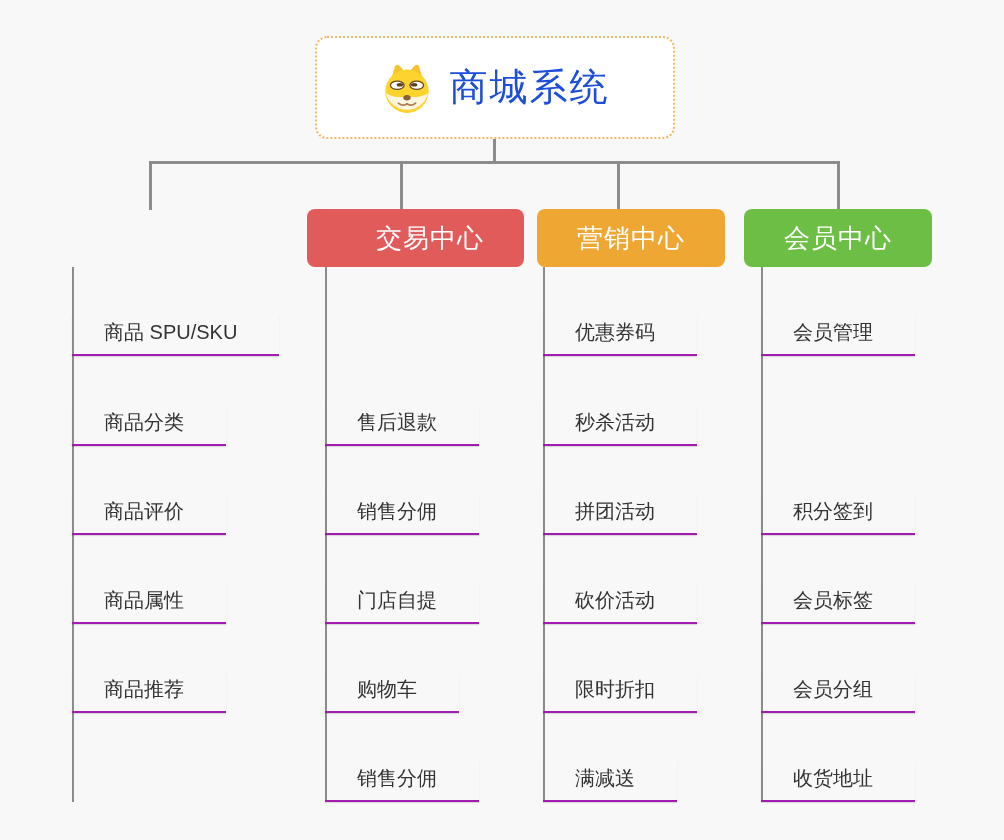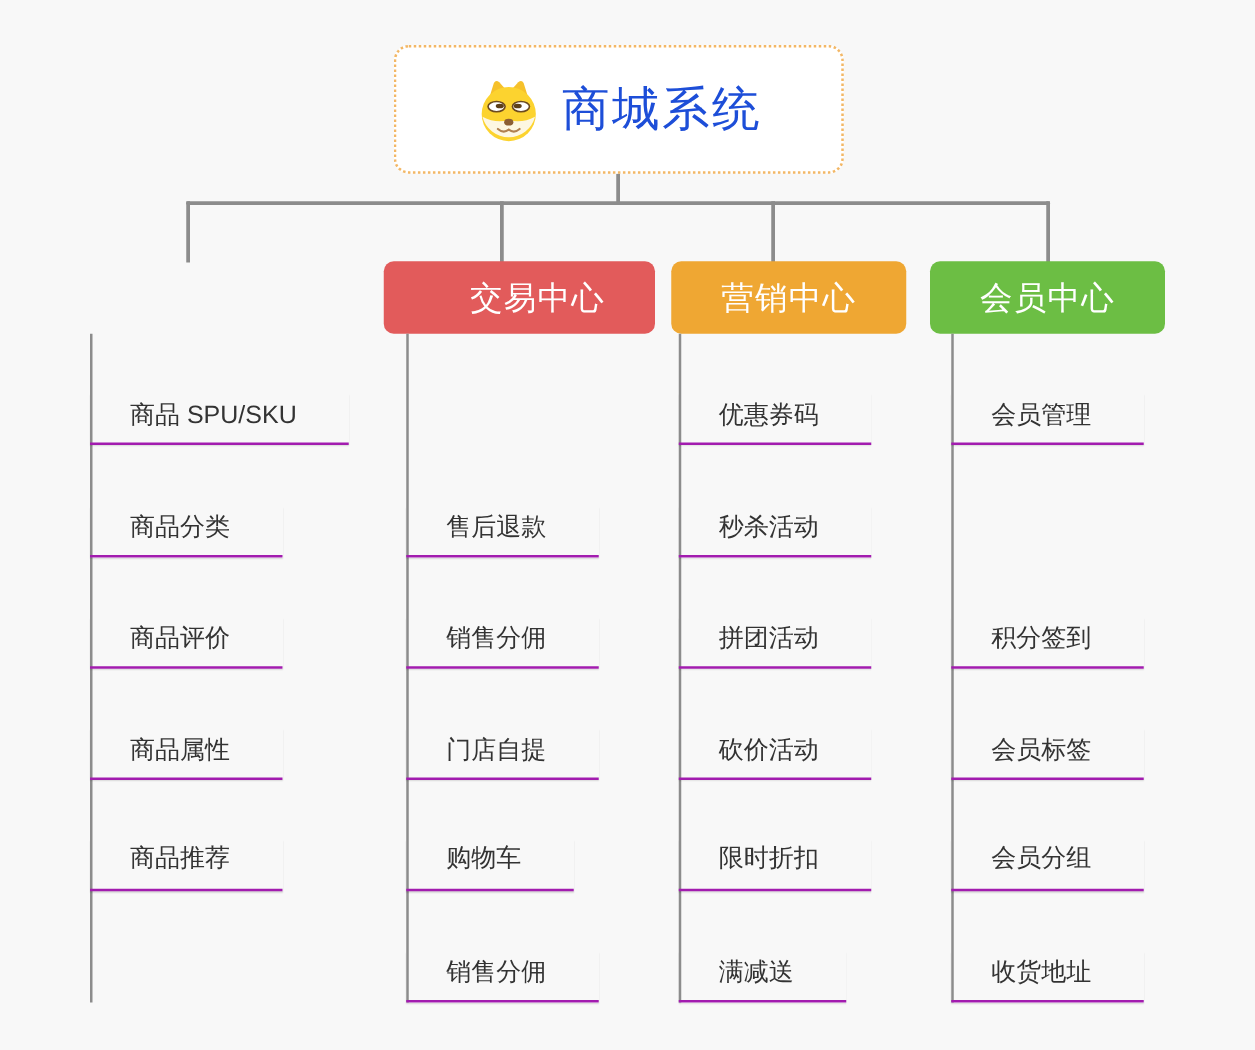--- a/index.html
+++ b/index.html
@@ -45,21 +45,21 @@
   .trunk{position:absolute;left:0;top:0;width:2px;height:535px;background:#8c8c8c;}
   .leaf{
     position:absolute;left:0;
     display:inline-block;white-space:nowrap;
     font-size:20px;line-height:34px;color:#333333;
     padding:0 42px 5px 32px;
     border-bottom:2px solid #a21caf;
     box-shadow:0 1px 1px rgba(0,0,0,0.12);
   }
   .l1{top:48px;} .l2{top:138px;} .l3{top:227px;}
-  .l4{top:316px;} .l5{top:405px;font-family:Liberation Mono, monospace;} .l6{top:494px;}
+  .l4{top:316px;} .l5{top:405px;} .l6{top:494px;}
 </style>
 </head>
 <body>
 
 <div class="canvas">
 
   <div class="connector root-trunk"></div>
   <div class="connector h-bar"></div>
   <div class="connector drop d1"></div>
   <div class="connector drop d2"></div>

